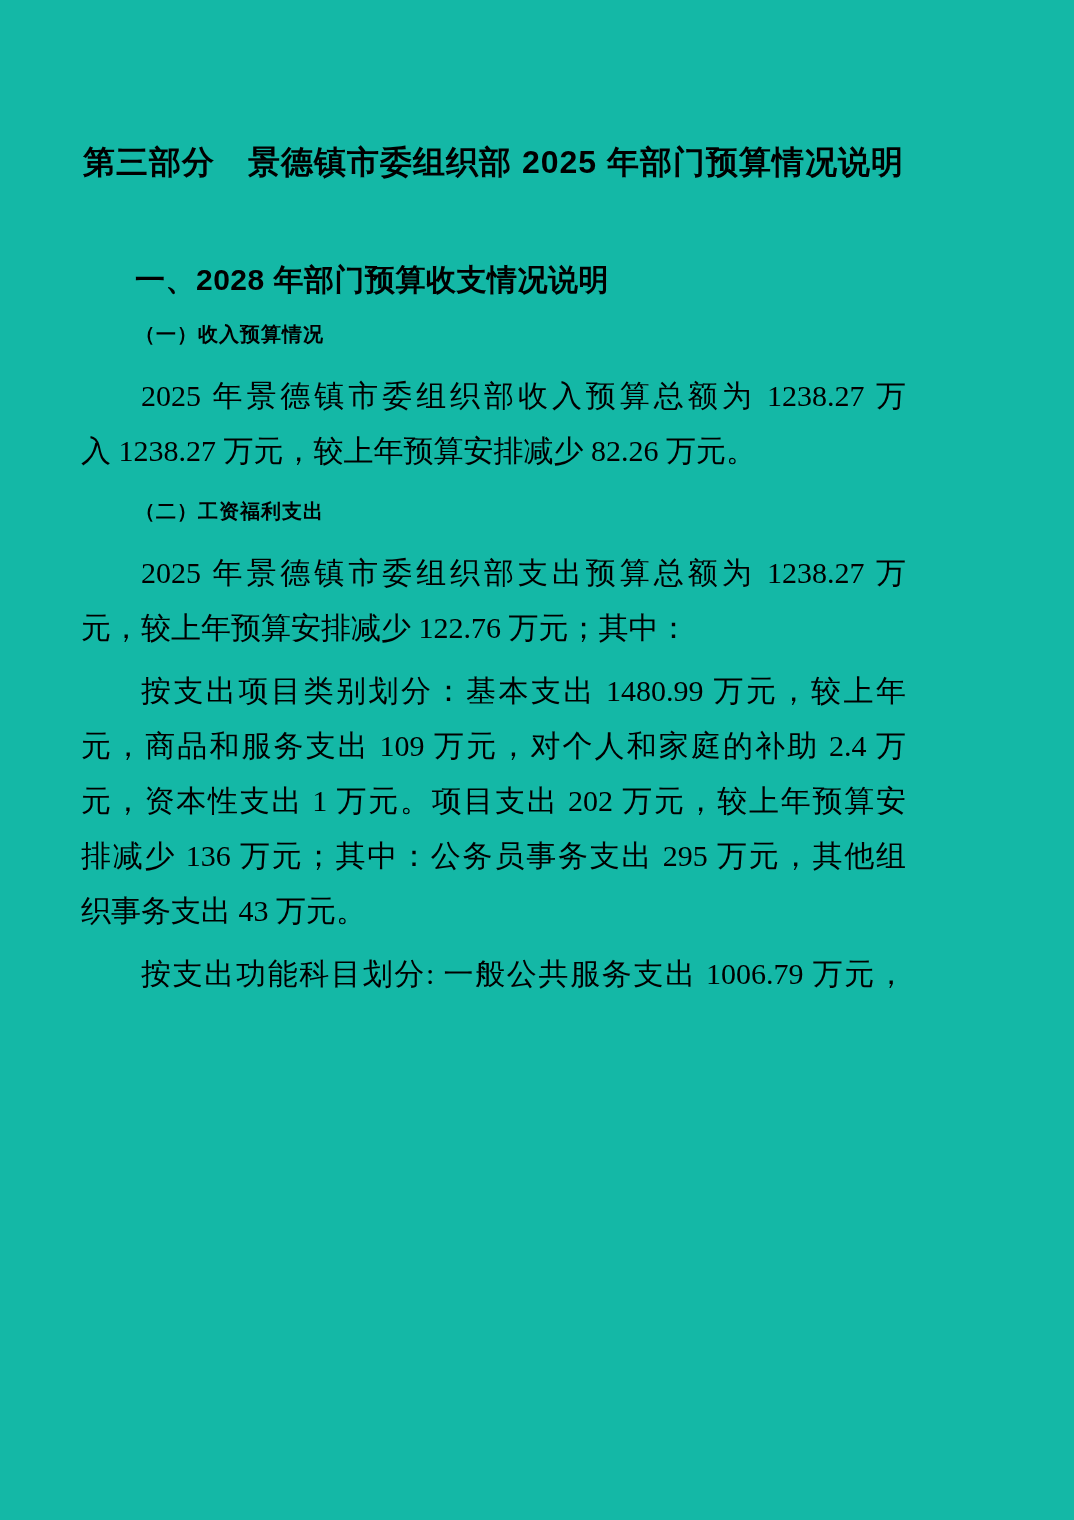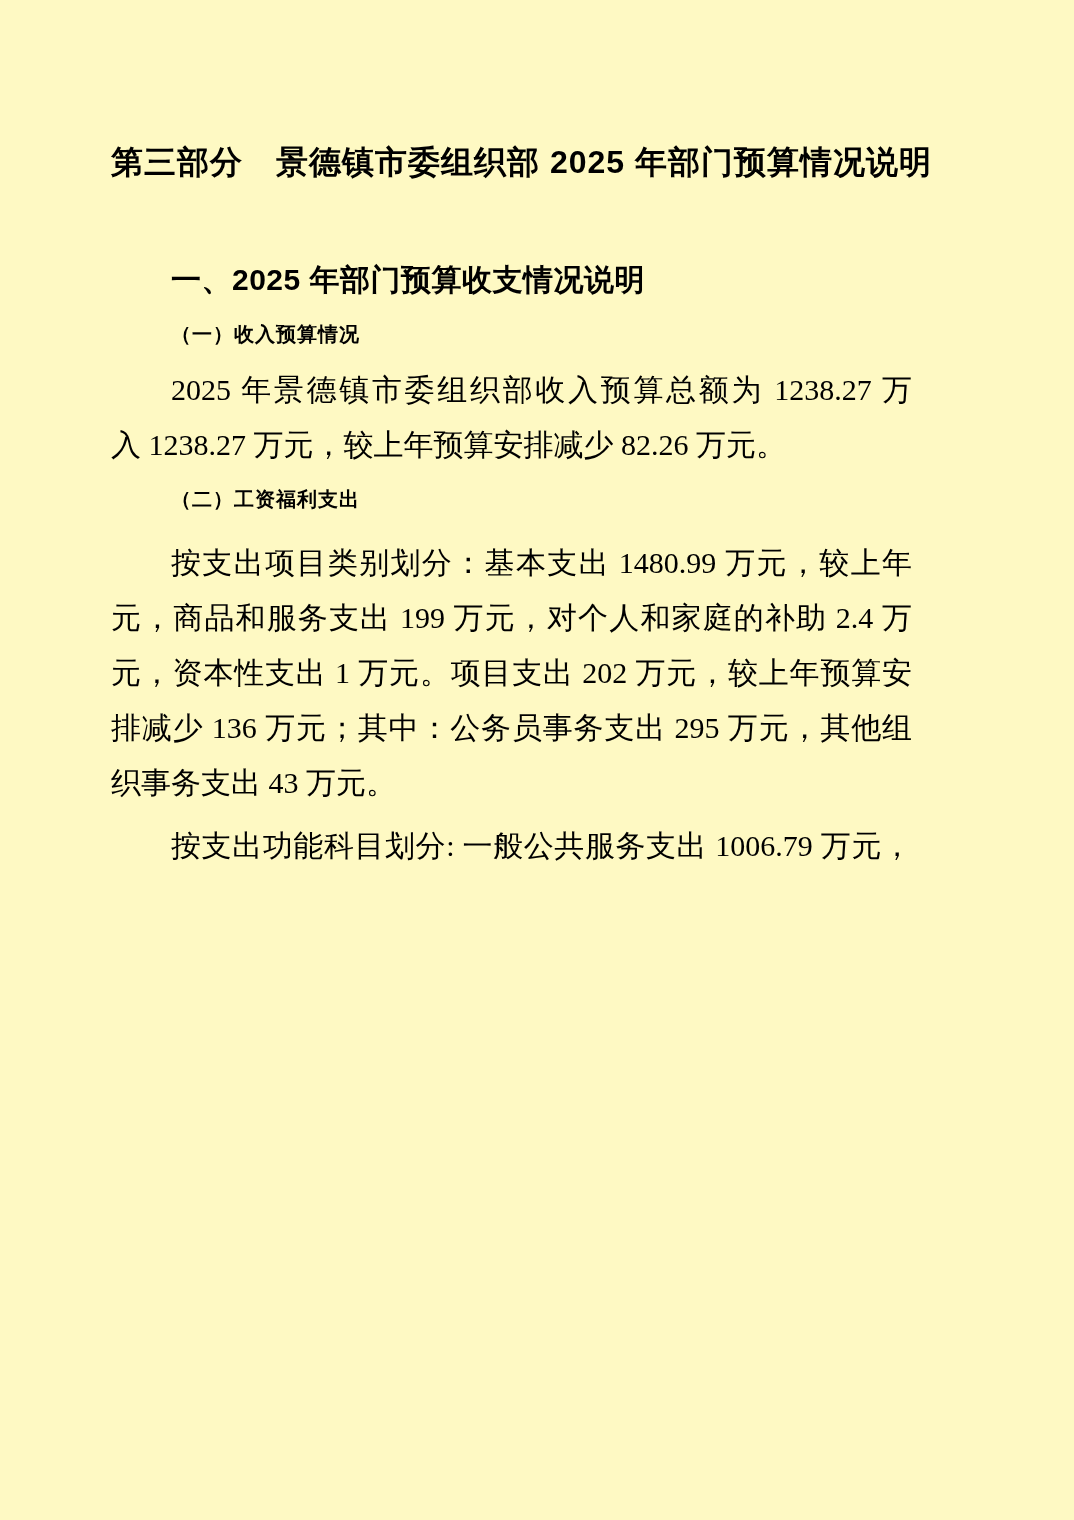--- a/index.html
+++ b/index.html
@@ -5,23 +5,23 @@
   html, body {
     margin: 0;
     padding: 0;
     background: #ffffff;
   }
   .page {
     position: relative;
     width: 1074px;
     height: 1520px;
     margin: 0 auto;
-    background: #fef9c3;
+    background: #14b8a6;
     box-sizing: border-box;
-    padding: 135px 162px 0 111px;
+    padding: 135px 162px 0 75px;
     color: #000000;
     overflow: hidden;
   }
   
   .doc-title {
     font-family: "Liberation Sans", "DejaVu Sans", sans-serif;
     font-weight: 700;
     font-size: 32px;
     line-height: 55px;
     text-align: center;
@@ -56,45 +56,49 @@
     text-align-last: justify;
     text-justify: inter-character;
   }
   .line.first {
     text-indent: 60px;
   }
   .line.last {
     text-align: center;
     text-align-last: left;
   }
-  .para { margin: 0; }
+  .para { margin: 6px; }
   .para.gap-sm { margin-top: 8px; }
 </style>
 </head>
 <body>
 
 <div class="page">
 
   <div class="doc-title">第三部分　景德镇市委组织部 2025 年部门预算情况说明</div>
 
-  <div class="h1">一、2025 年部门预算收支情况说明</div>
+  <div class="h1">一、2028 年部门预算收支情况说明</div>
 
   <div class="h2">（一）收入预算情况</div>
 
   <div class="para">
     <div class="line first">2025 年景德镇市委组织部收入预算总额为 1238.27 万</div>
     <div class="line last">入 1238.27 万元，较上年预算安排减少 82.26 万元。</div>
   </div>
 
   <div class="h2">（二）工资福利支出</div>
 
+  <div class="para">
+    <div class="line first">2025 年景德镇市委组织部支出预算总额为 1238.27 万</div>
+    <div class="line last">元，较上年预算安排减少 122.76 万元；其中：</div>
+  </div>
 
   <div class="para gap-sm">
     <div class="line first">按支出项目类别划分：基本支出 1480.99 万元，较上年</div>
-    <div class="line">元，商品和服务支出 199 万元，对个人和家庭的补助 2.4 万</div>
+    <div class="line">元，商品和服务支出 109 万元，对个人和家庭的补助 2.4 万</div>
     <div class="line">元，资本性支出 1 万元。项目支出 202 万元，较上年预算安</div>
     <div class="line">排减少 136 万元；其中：公务员事务支出 295 万元，其他组</div>
     <div class="line last">织事务支出 43 万元。</div>
   </div>
 
   <div class="para gap-sm">
     <div class="line first">按支出功能科目划分: 一般公共服务支出 1006.79 万元，</div>
 
   </div>
 

